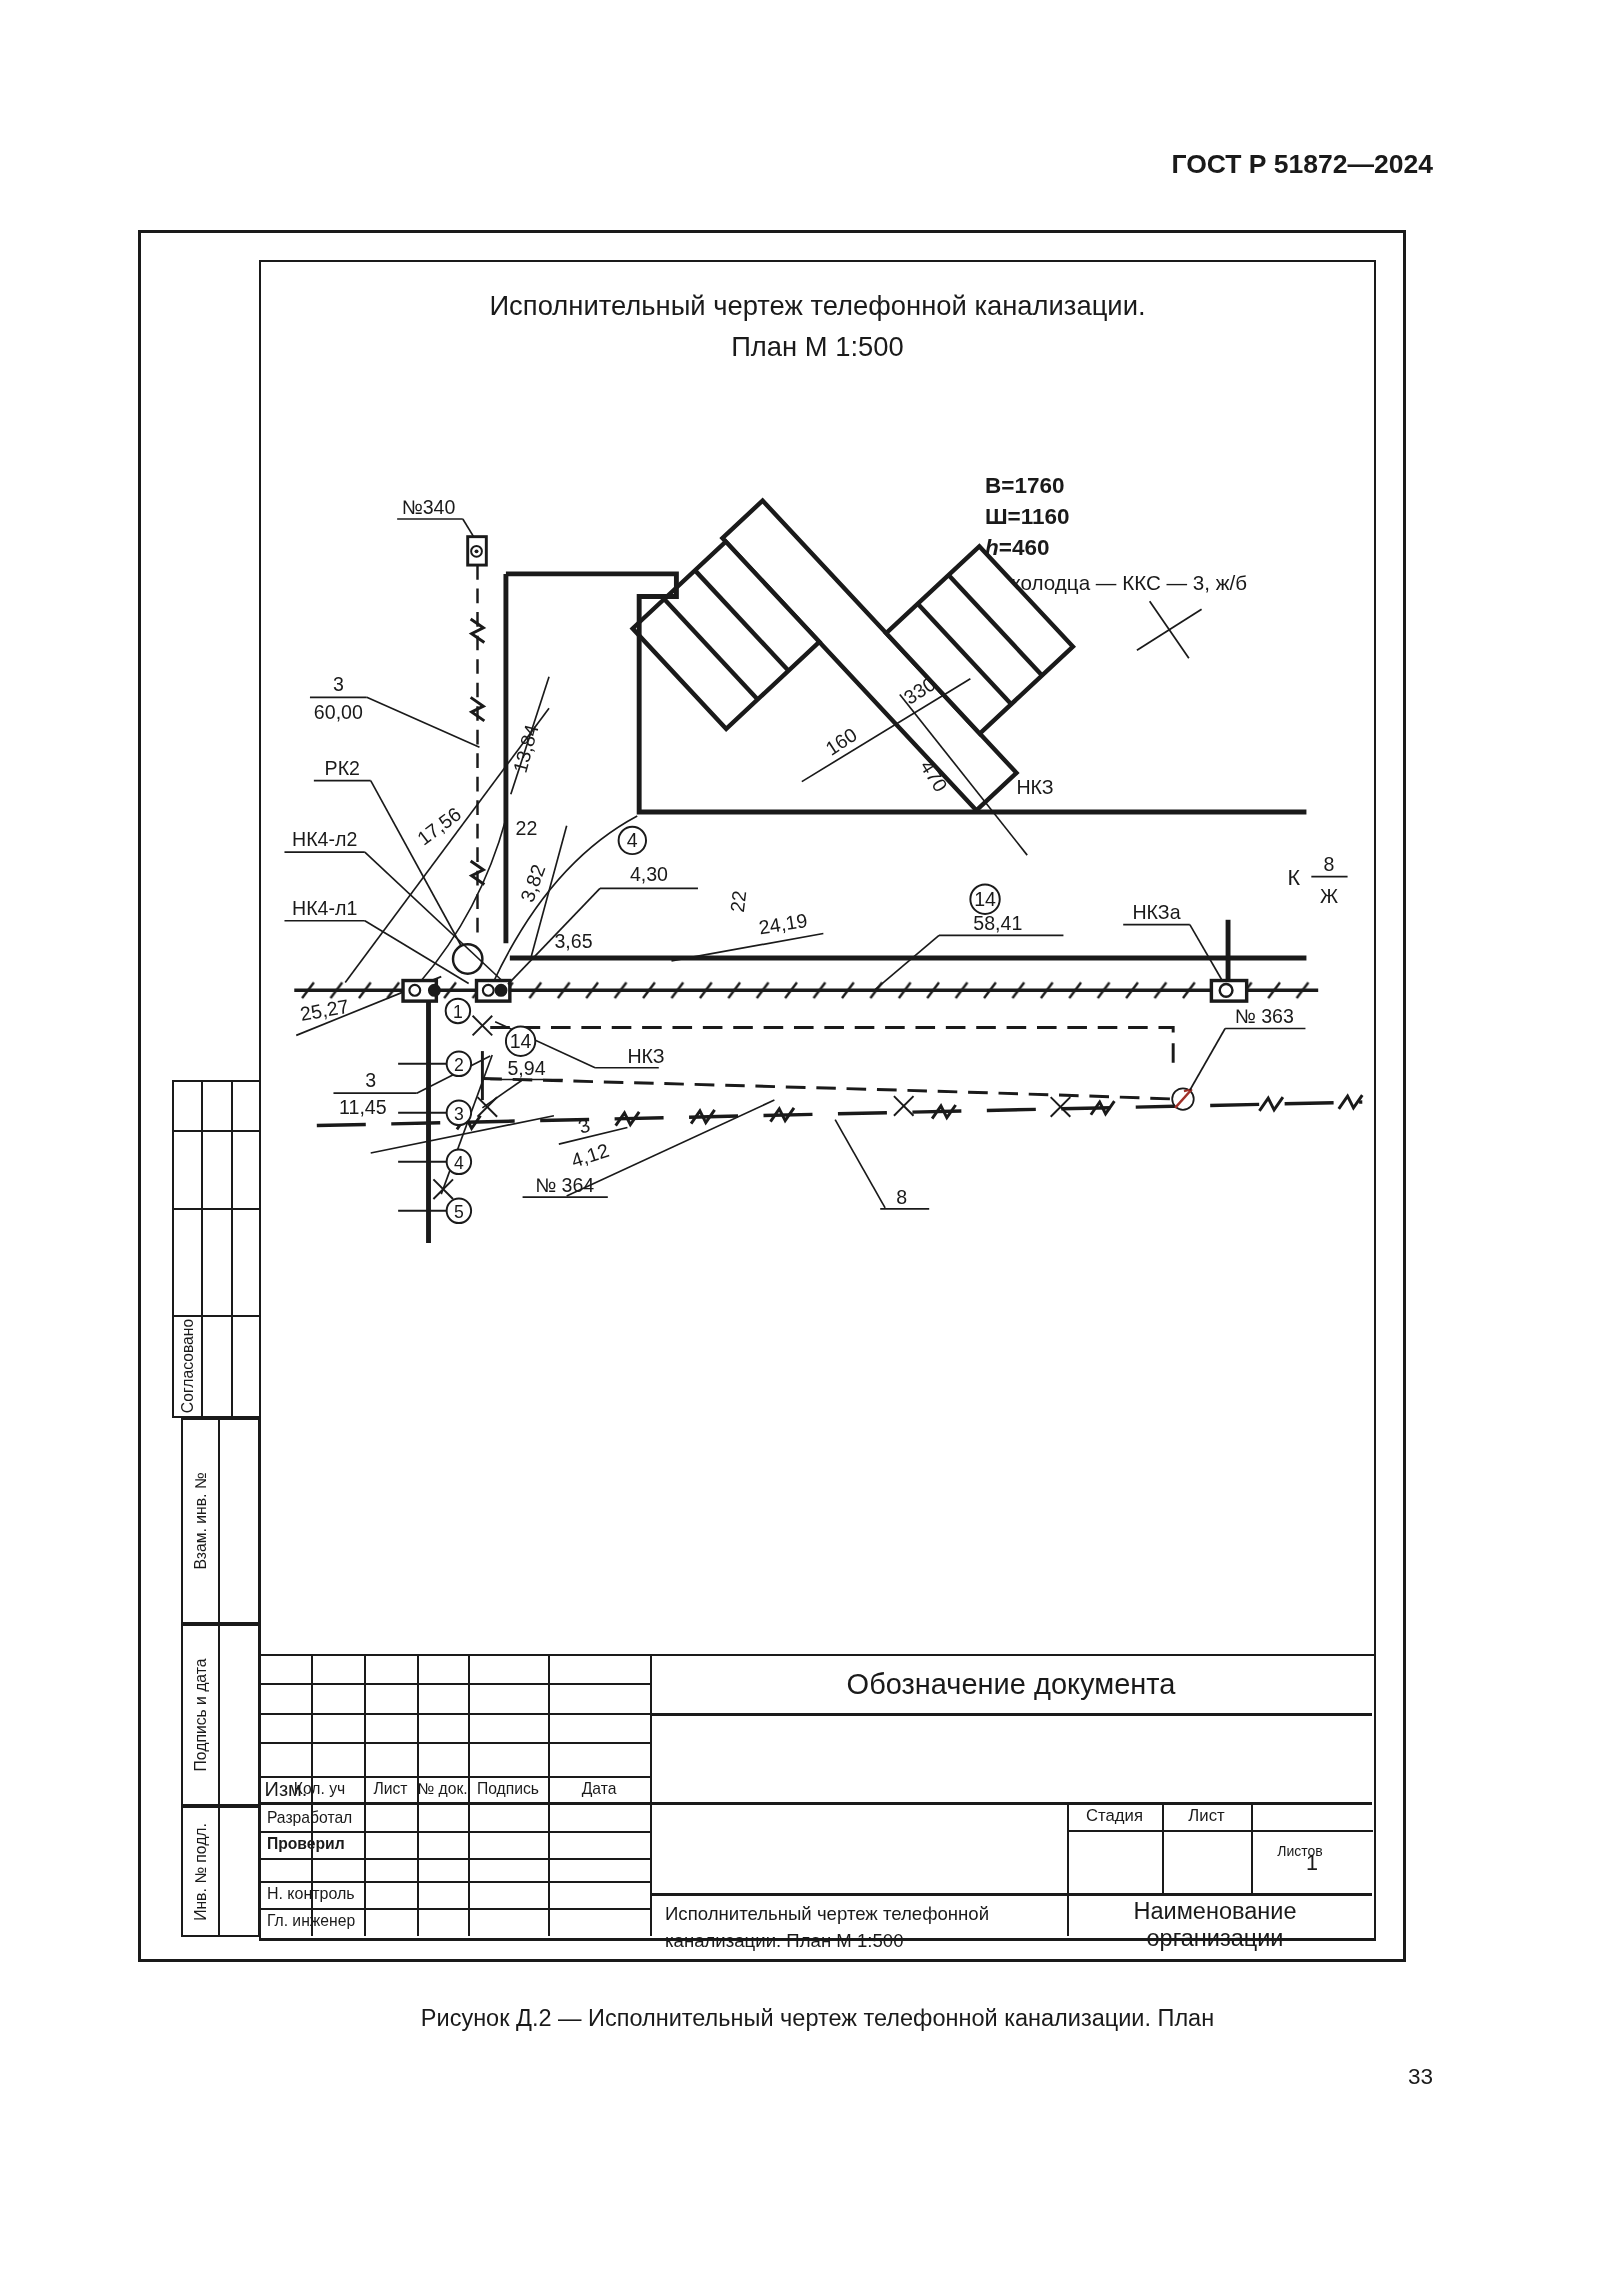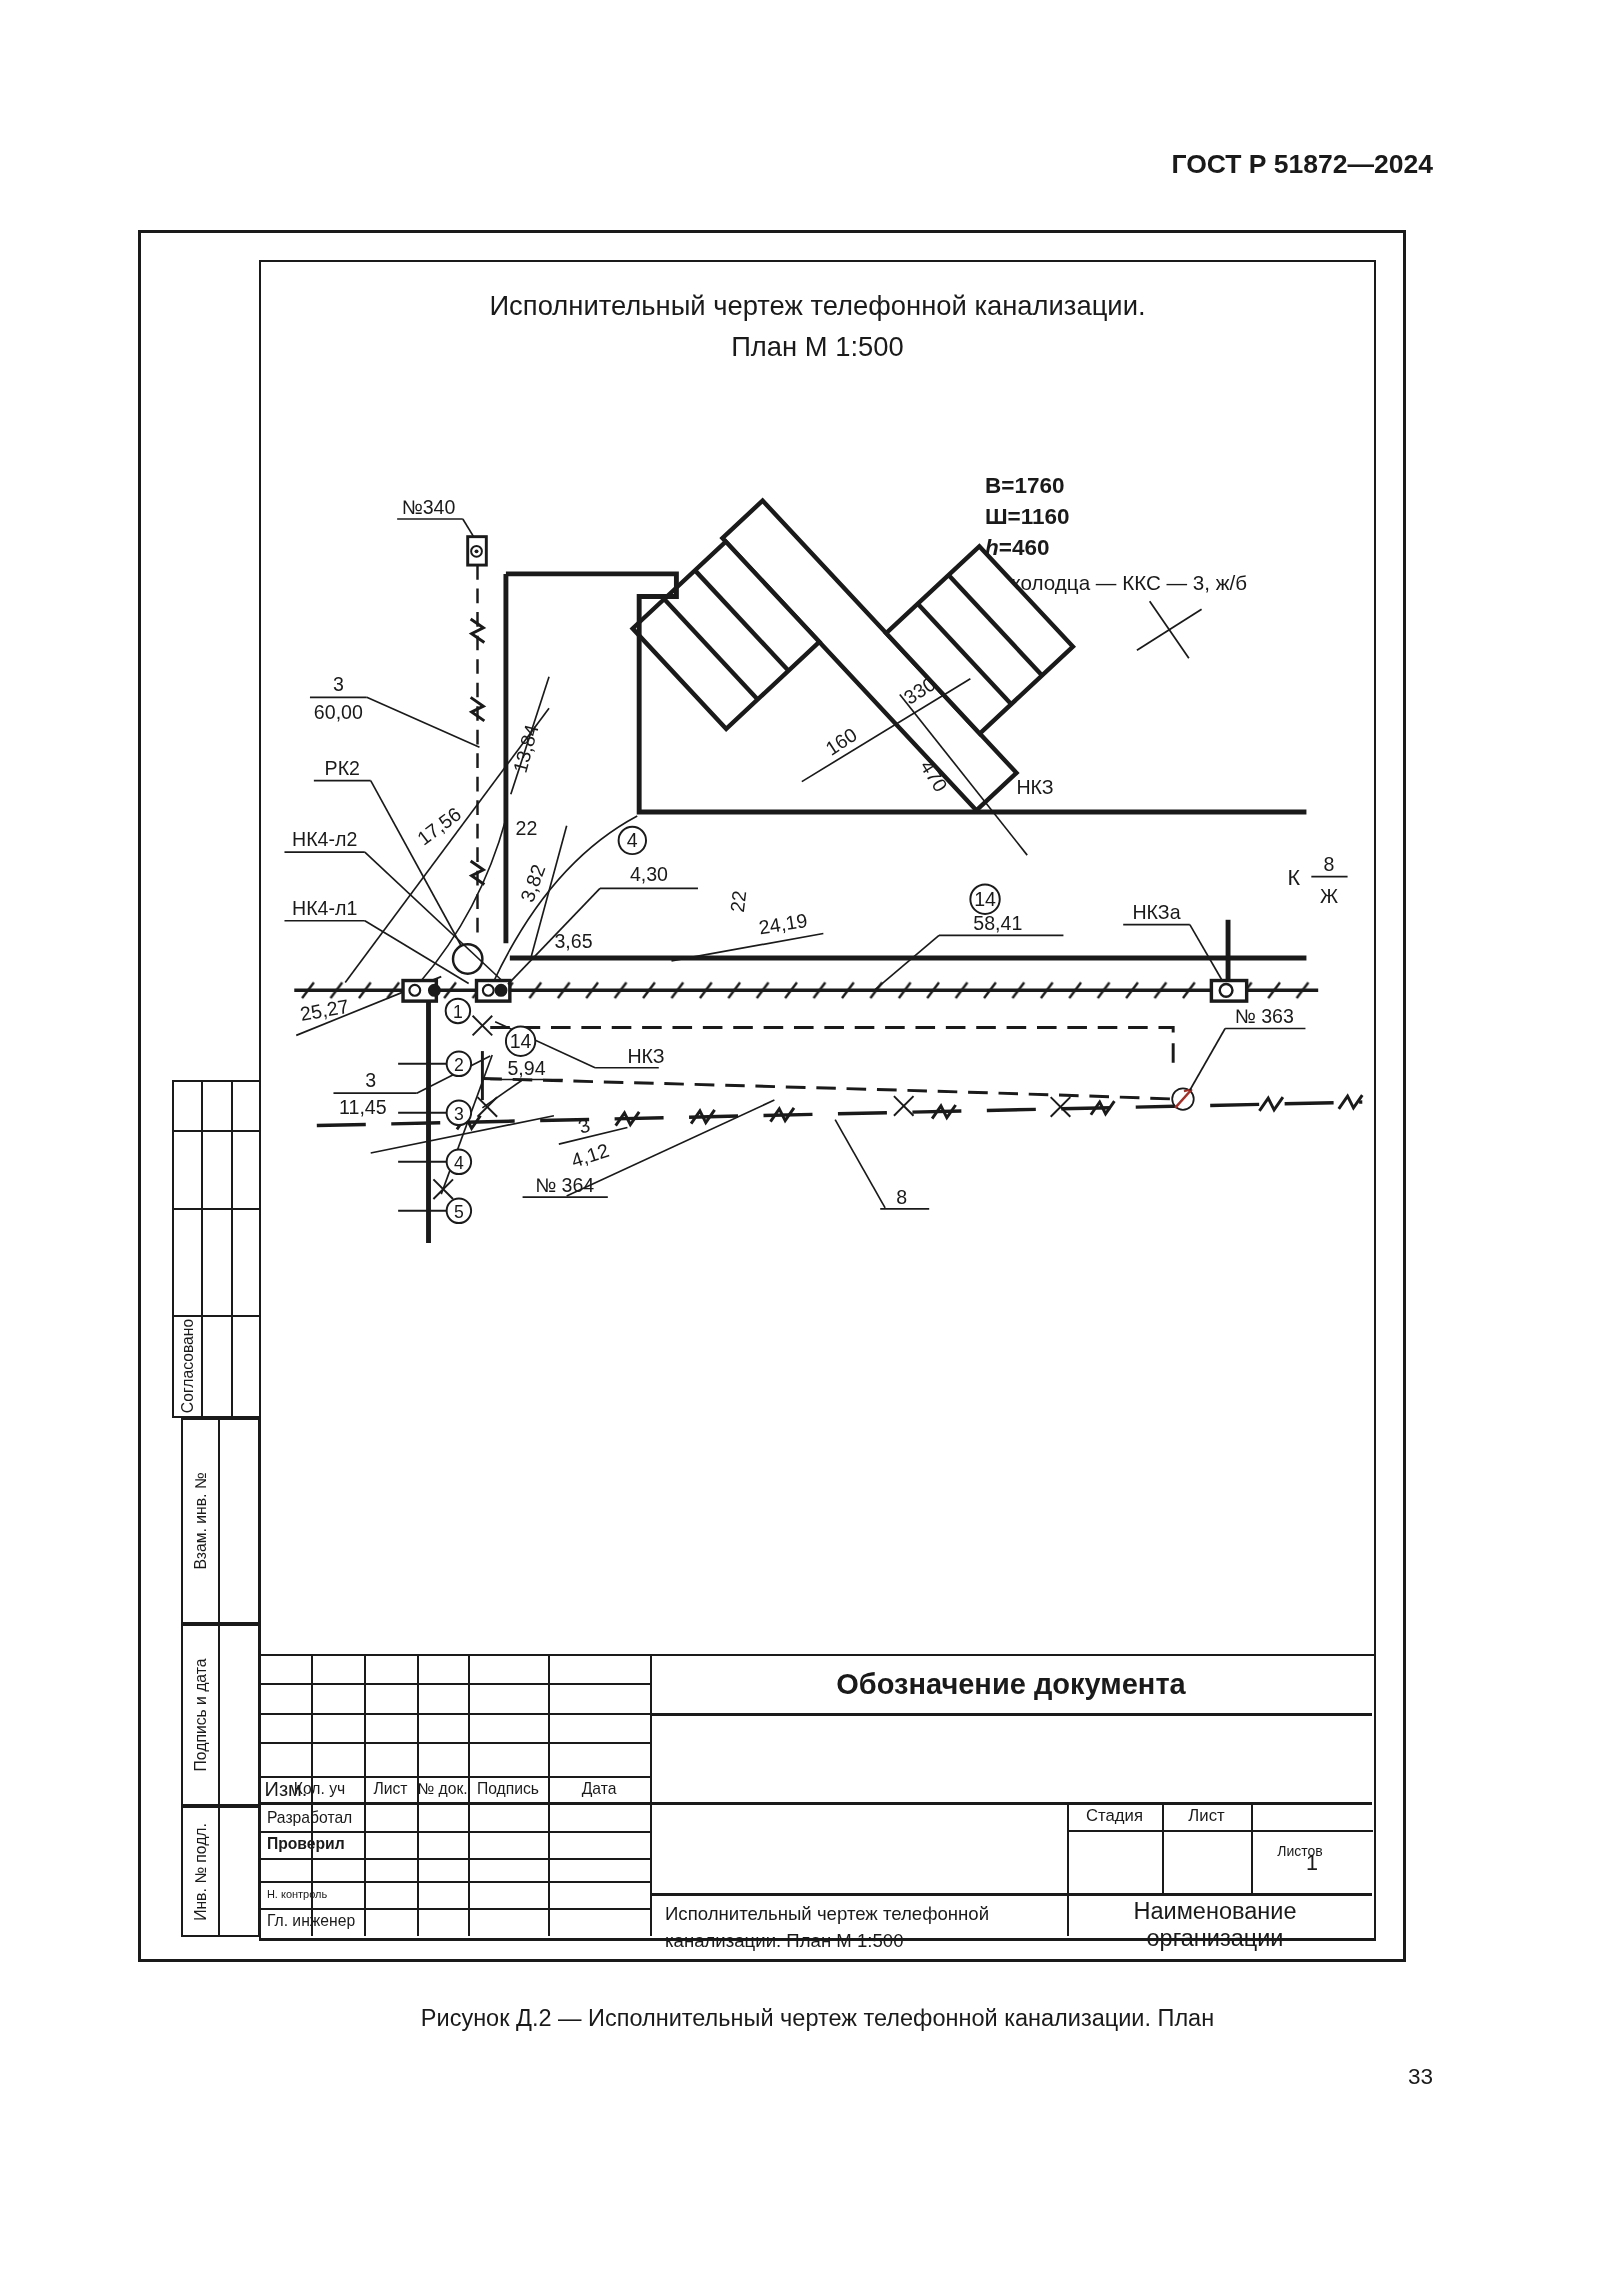--- a/index.html
+++ b/index.html
@@ -294,24 +294,24 @@
 
   <div class="cell" style="left:0;top:120px;width:50px;height:26.5px;font-size:20px;">Изм.</div>
   <div class="cell" style="left:32px;top:120px;width:53px;height:26.5px;font-size:15.7px;">Кол. уч</div>
   <div class="cell" style="left:103px;top:120px;width:53px;height:26.5px;font-size:15.7px;">Лист</div>
   <div class="cell" style="left:156px;top:120px;width:51px;height:26.5px;font-size:15.7px;">№ док.</div>
   <div class="cell" style="left:207px;top:120px;width:80px;height:26.5px;font-size:15.7px;">Подпись</div>
   <div class="cell" style="left:287px;top:120px;width:102px;height:26.5px;font-size:15.7px;">Дата</div>
 
   <div class="cellL" style="left:5.9px;top:149px;width:98px;height:26.5px;font-size:15.7px;">Разработал</div>
   <div class="cellL" style="left:5.9px;top:175px;width:98px;height:26.5px;font-size:15.7px;font-weight:bold;">Проверил</div>
-  <div class="cellL" style="left:5.9px;top:225px;width:98px;height:26.5px;font-size:11px;">Н. контроль</div>
+  <div class="cellL" style="left:5.9px;top:225px;width:98px;height:26.5px;font-size:16px;">Н. контроль</div>
   <div class="cellL" style="left:5.9px;top:252px;width:98px;height:26.5px;font-size:15.7px;">Гл. инженер</div>
 
-  <div class="cell" style="left:389px;top:0;width:722px;height:57px;font-size:29px;font-weight:bold;">Обозначение документа</div>
+  <div class="cell" style="left:389px;top:0;width:722px;height:57px;font-size:29px;">Обозначение документа</div>
   <div class="cell" style="left:806px;top:146px;width:95px;height:28px;font-size:16.7px;">Стадия</div>
   <div class="cell" style="left:901px;top:146px;width:89px;height:28px;font-size:16.7px;">Лист</div>
   <div class="cell" style="left:990px;top:146px;width:98px;height:28px;font-size:14px;margin-top:35px;">Листов</div>
   <div class="cell" style="left:990px;top:176px;width:122px;height:61px;font-size:21.6px;">1</div>
   <div class="abs" style="left:404px;top:245px;width:392px;font-size:18.6px;line-height:26.5px;">
     <div>Исполнительный  чертеж  телефонной</div>
     <div>канализации. План М 1:500</div>
   </div>
   <div class="abs" style="left:806px;top:242px;width:296px;text-align:center;font-size:23.5px;line-height:27.4px;">
     <div>Наименование</div>

